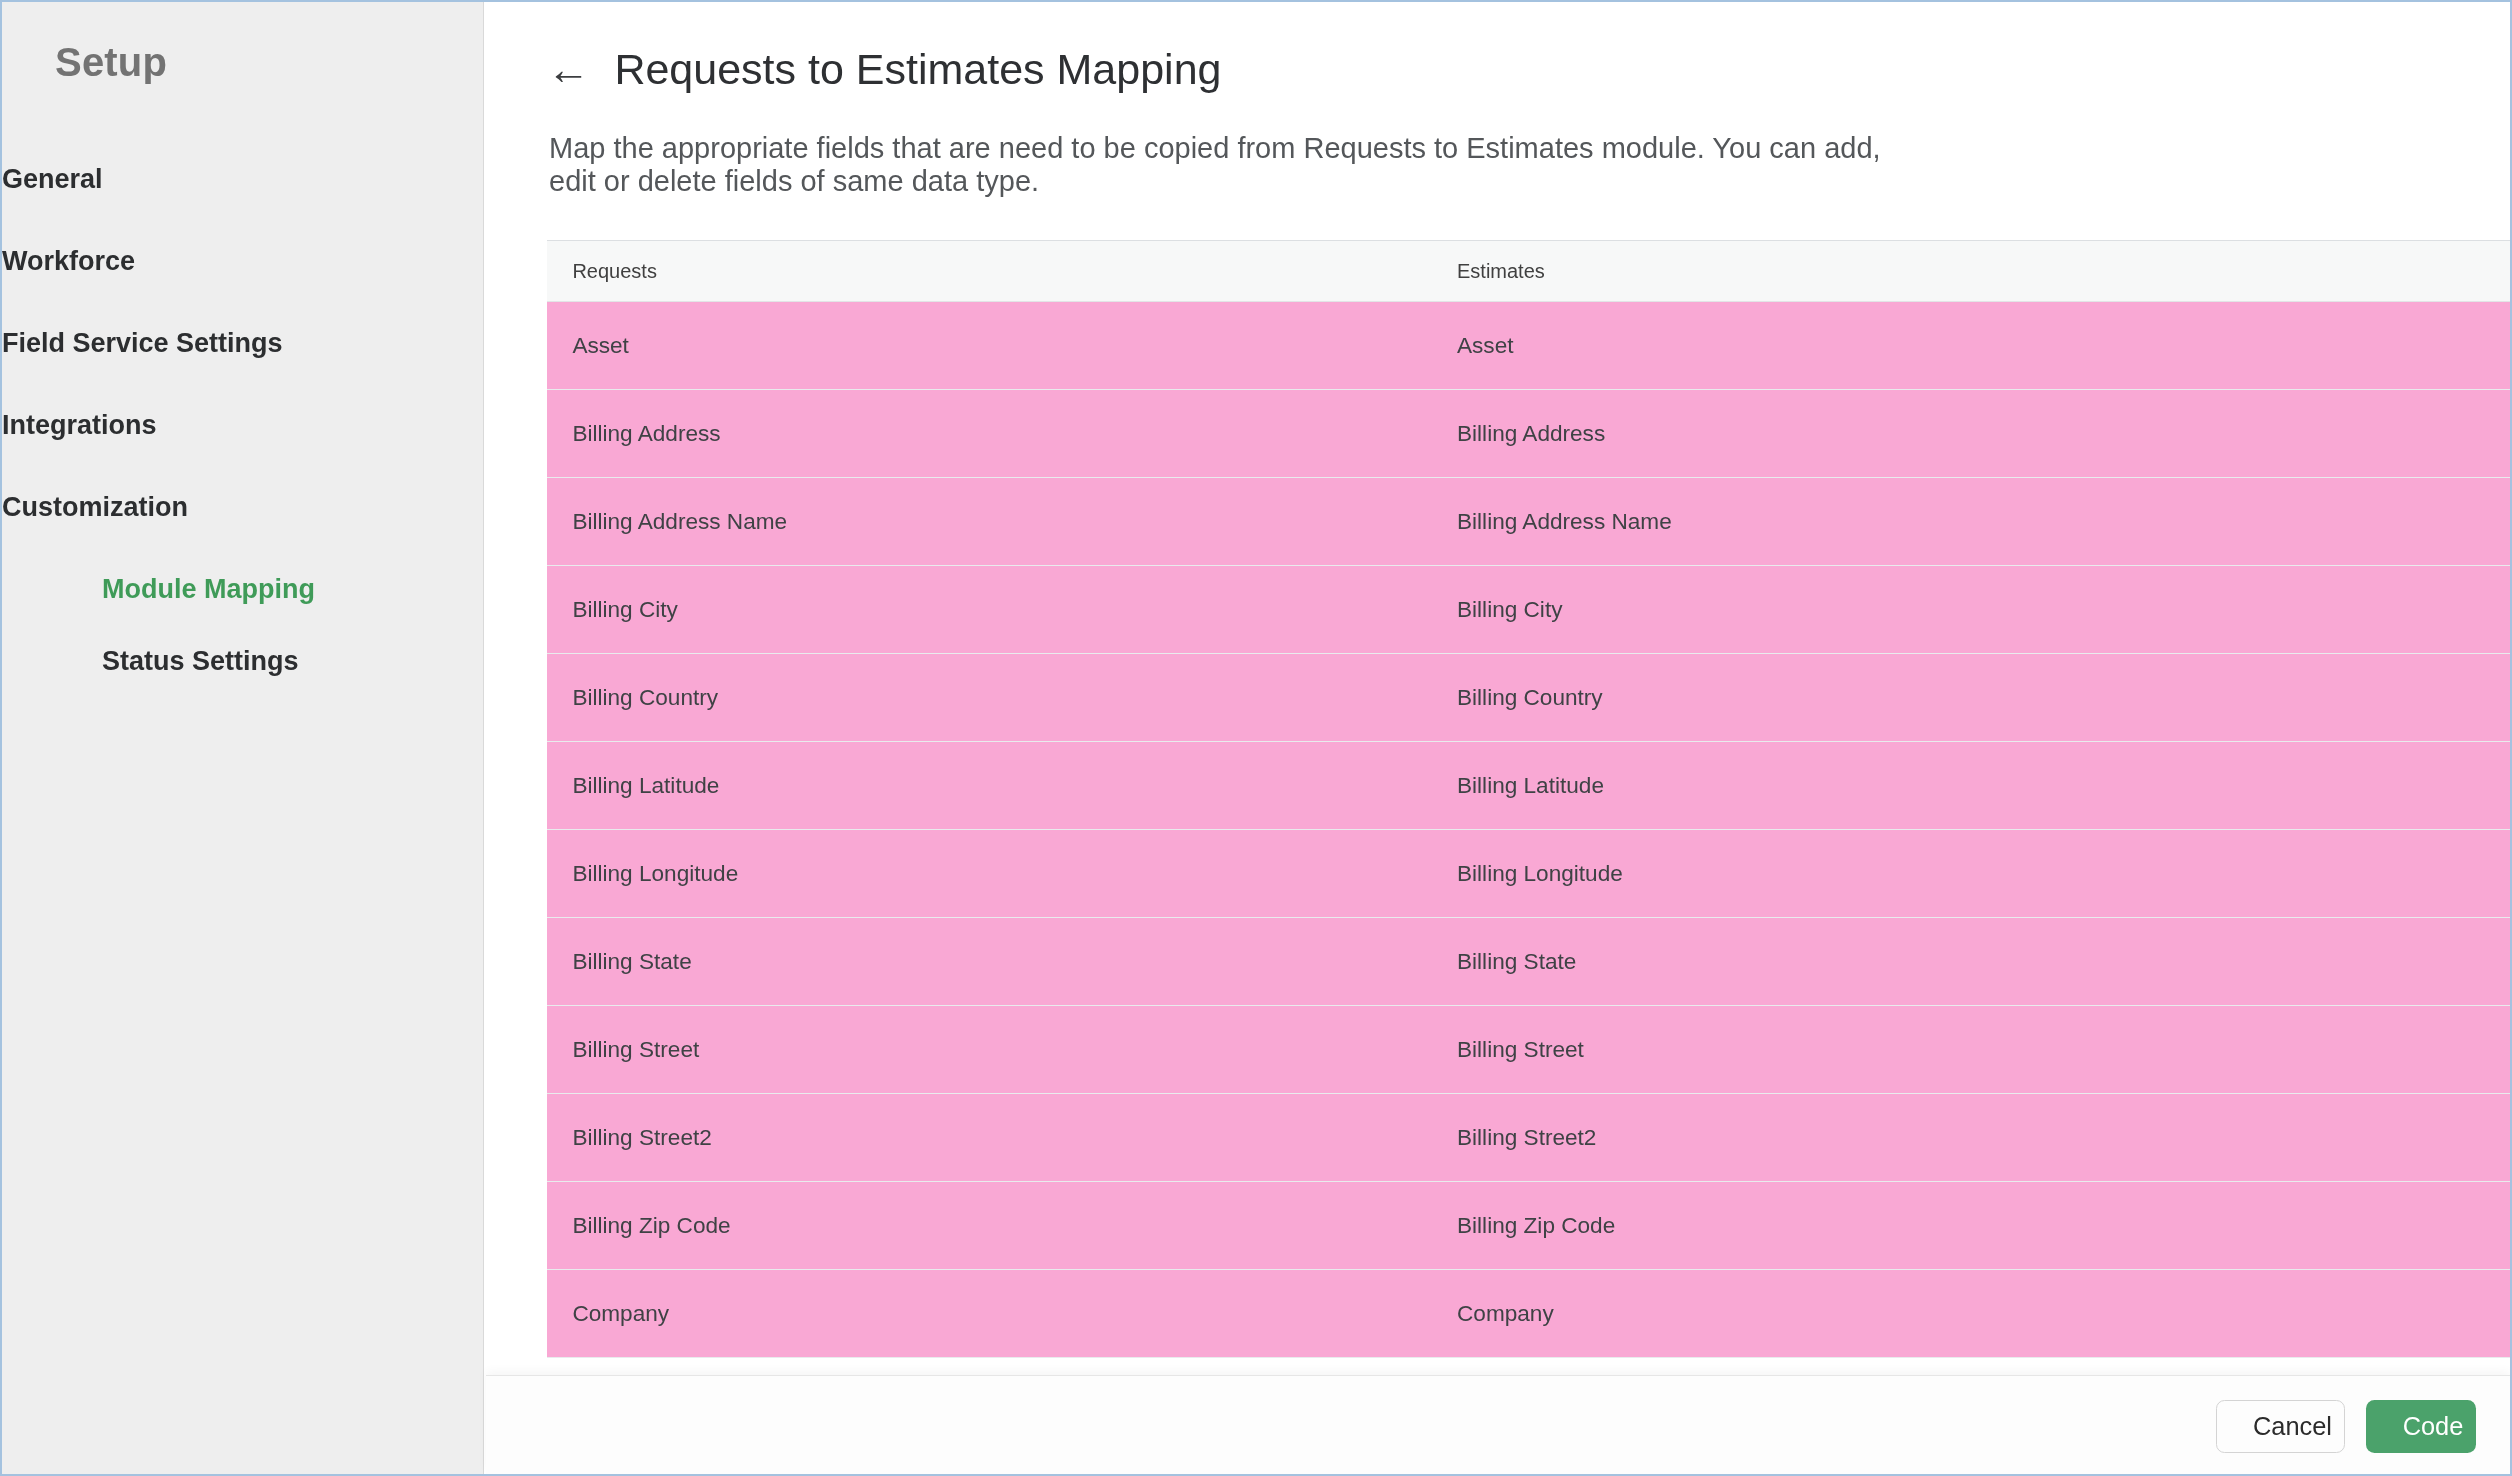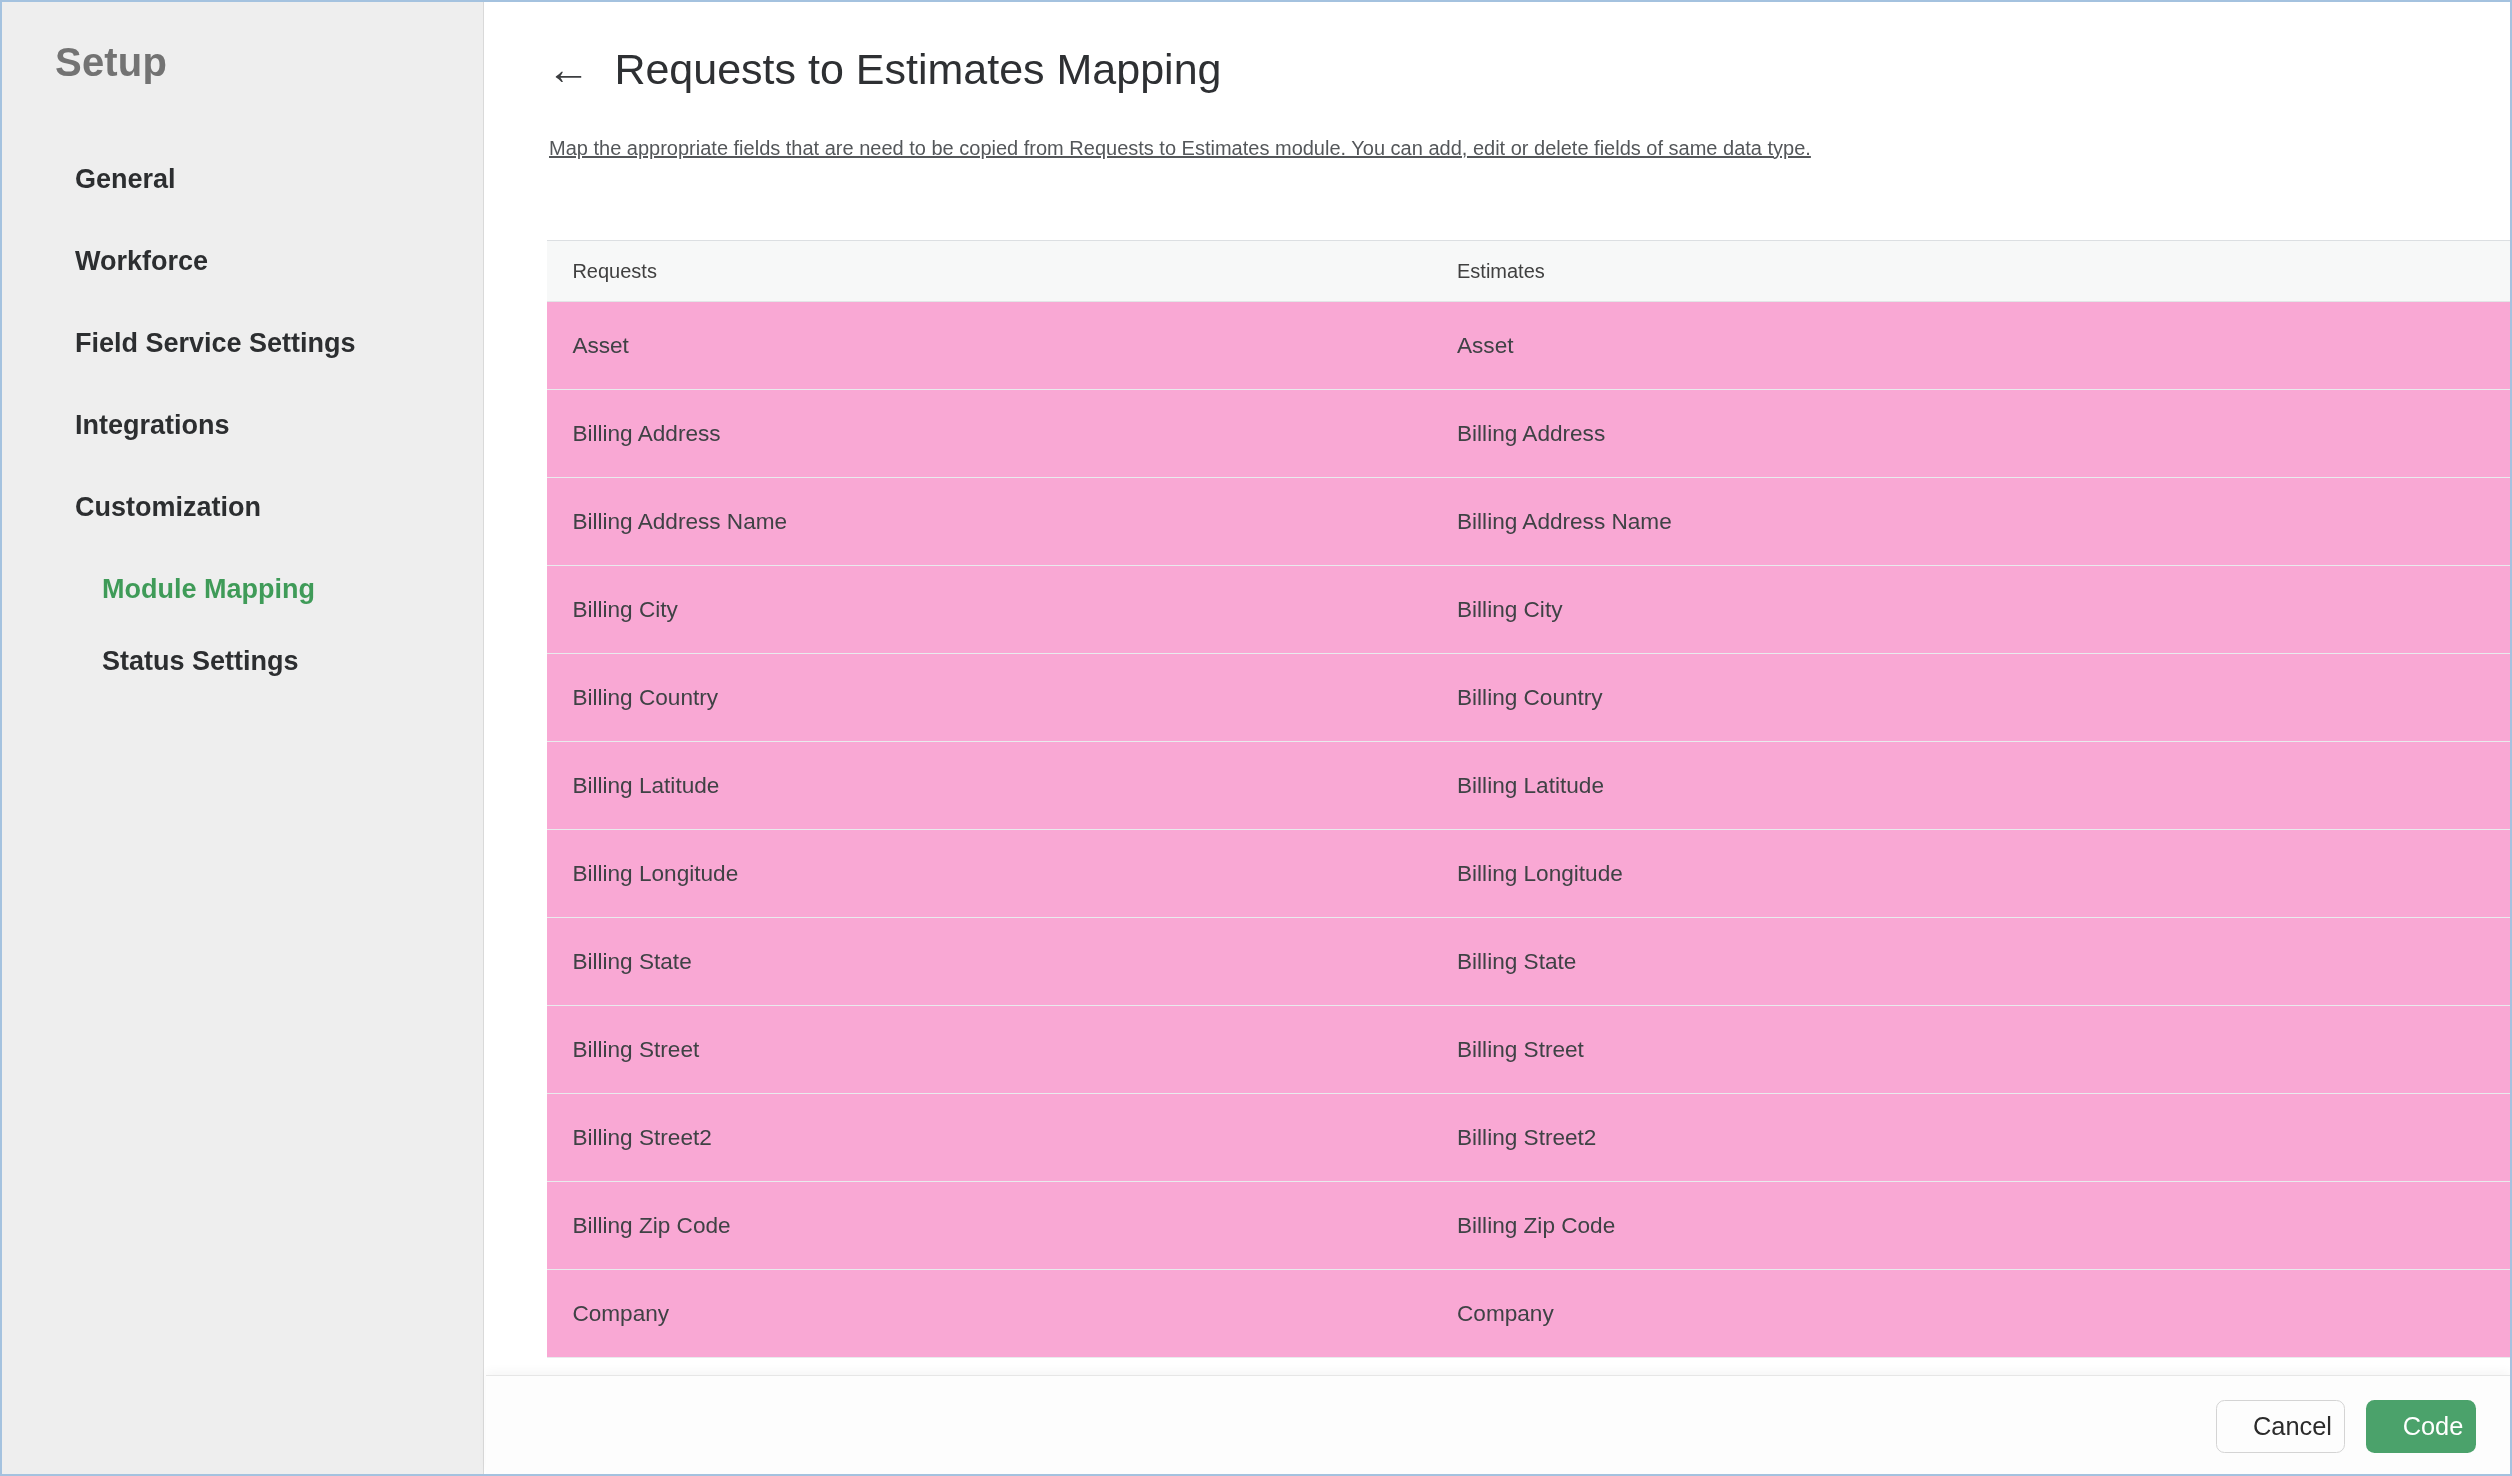--- a/index.html
+++ b/index.html
@@ -33,21 +33,20 @@
     color: #737373;
     letter-spacing: 0.2px;
   }
   .side-nav {
     position: absolute;
     left: 0; right: 0; top: 158px;
   }
   .side-item {
     height: 38px;
     line-height: 38px;
-    padding-left: 73px;
     margin-bottom: 44px;
     font-size: 27px;
     font-weight: 600;
     color: #2c2e30;
     cursor: pointer;
     white-space: nowrap;
   }
   .side-item.sub {
     padding-left: 100px;
     margin-bottom: 34px;
@@ -78,25 +77,24 @@
     font-size: 43px;
     font-weight: 200;
     color: #2e3033;
     line-height: 53px;
     white-space: nowrap;
   }
   .page-desc {
     position: absolute;
     left: 63px; top: 130px;
     width: 1335px;
-    font-size: 20px;
+    font-size: 29px;
     font-weight: 400;
     color: #54575a;
     line-height: 33px;
-    text-decoration: underline;
   }
 
   
   .mapping-table {
     position: absolute;
     left: 61px; right: 0; top: 238px; bottom: 102px;
     overflow: hidden;
   }
   .thead {
     display: flex;

